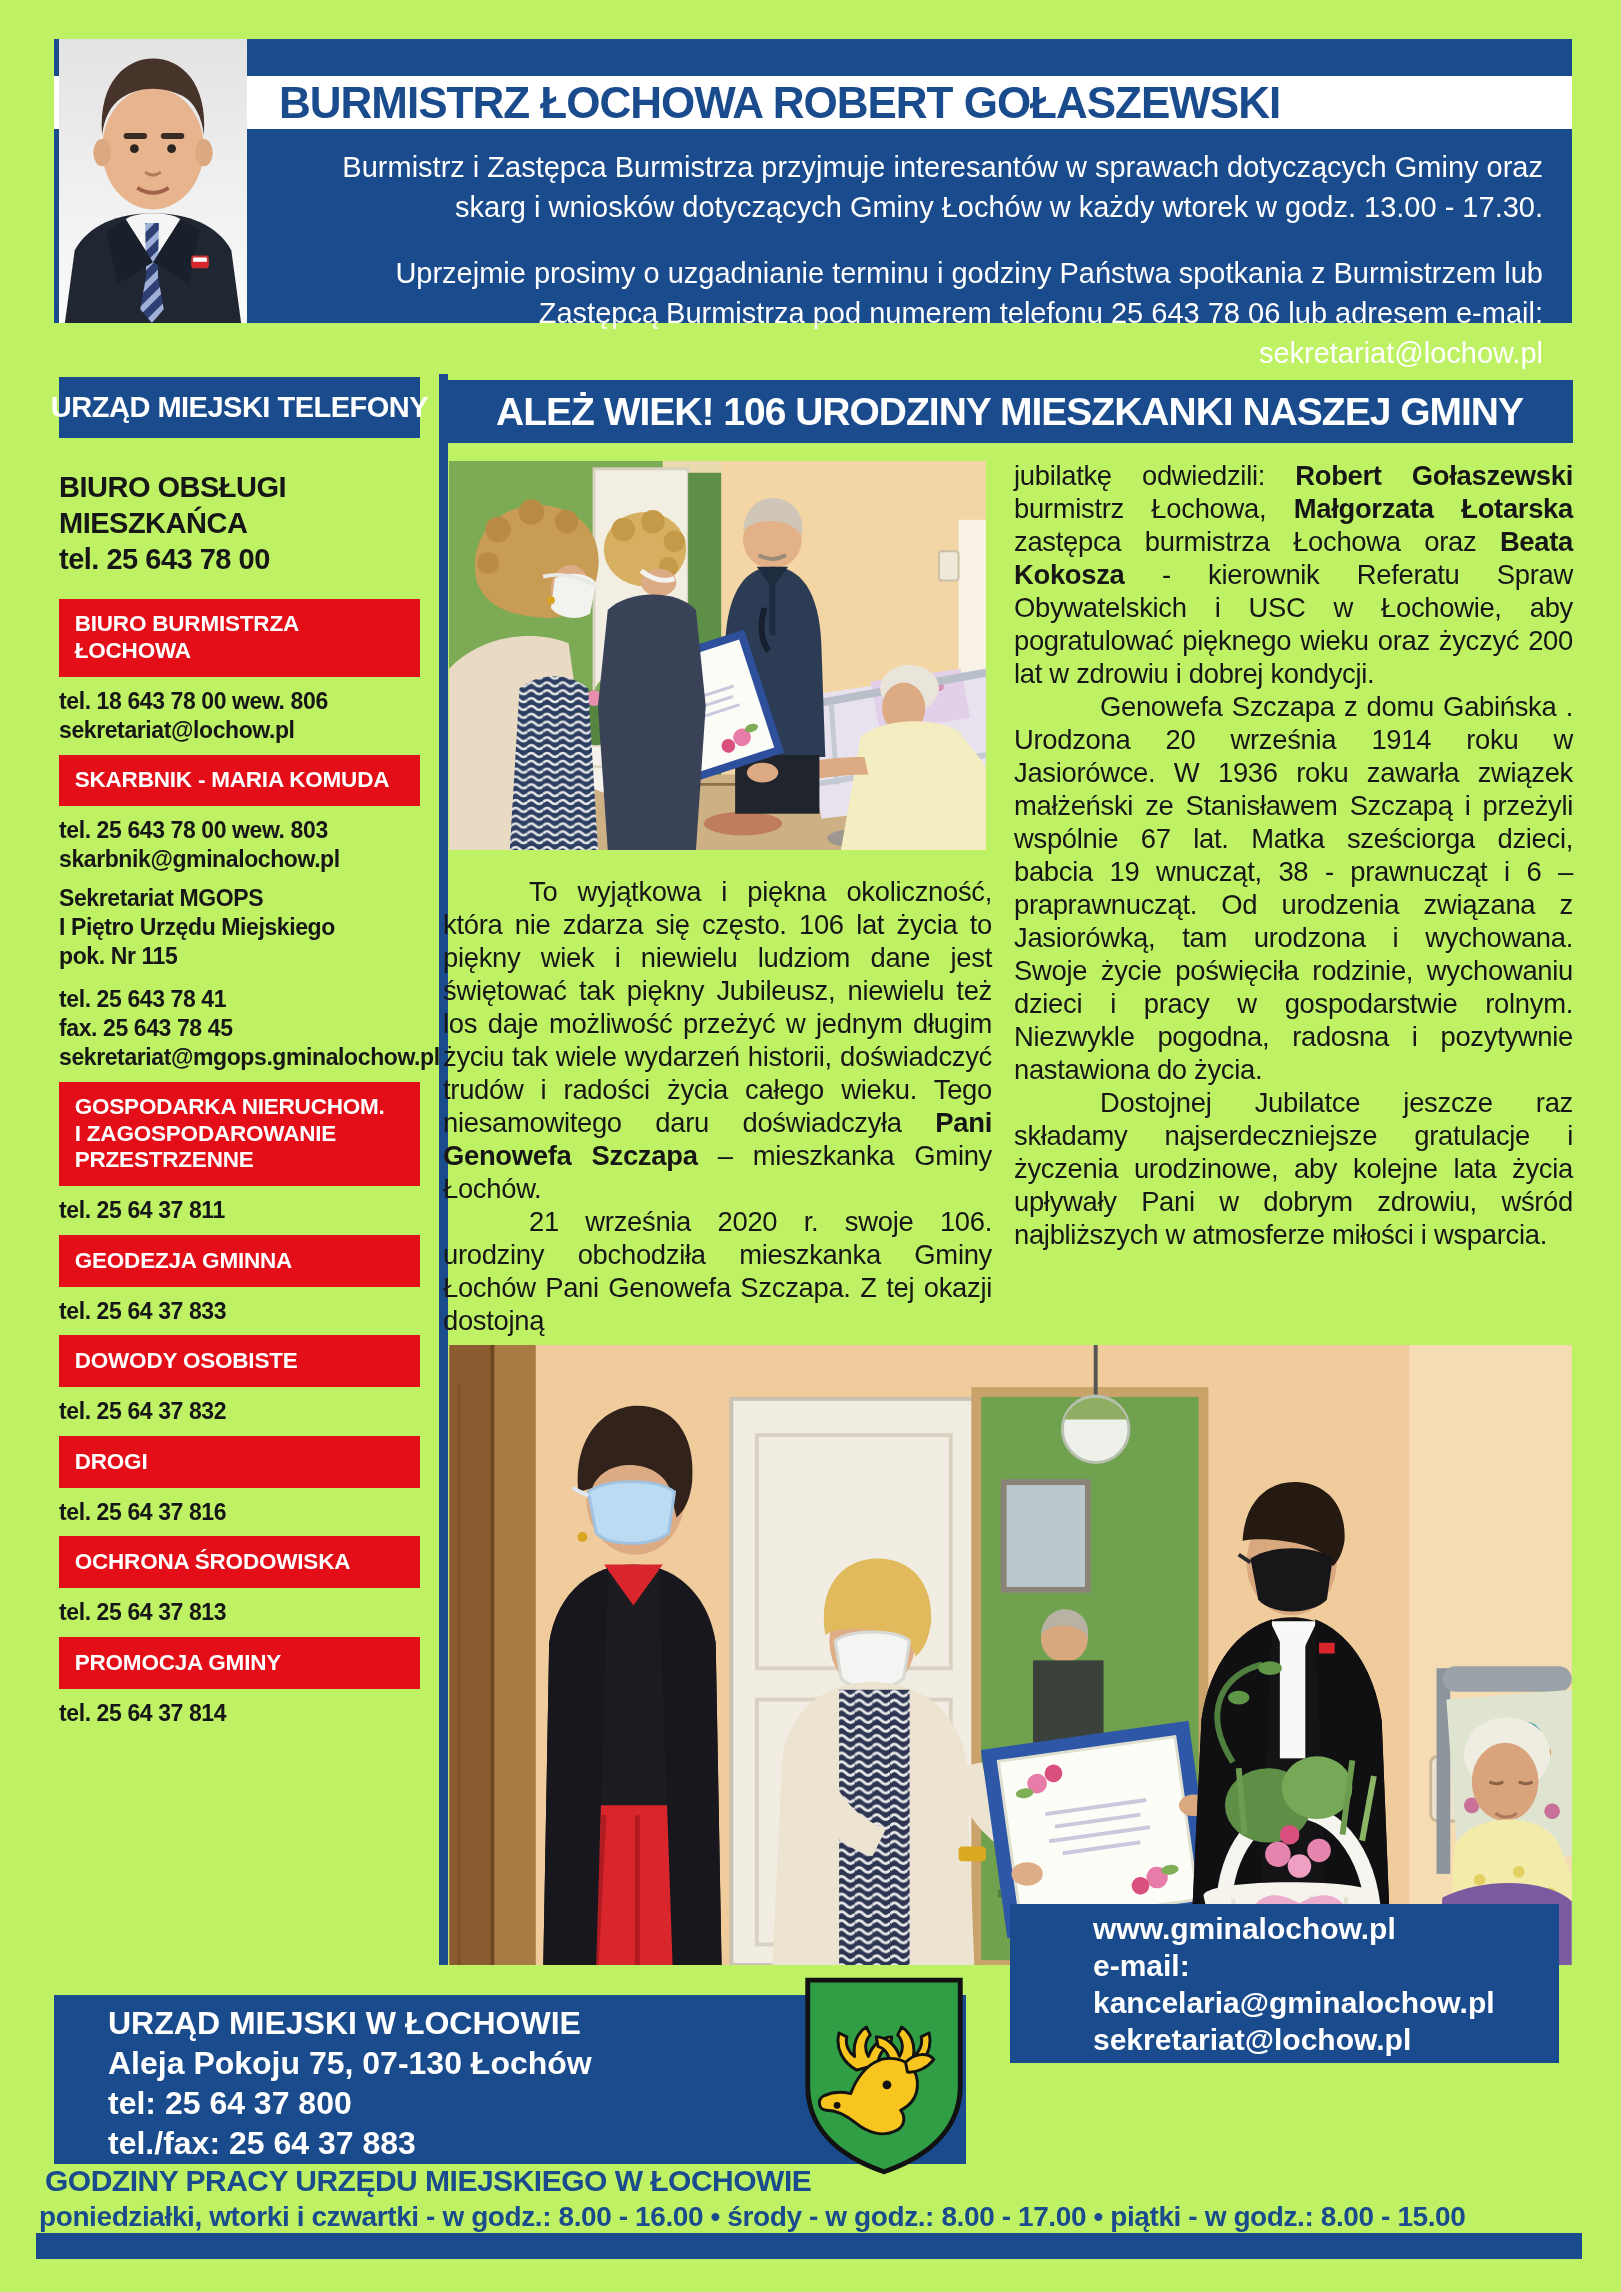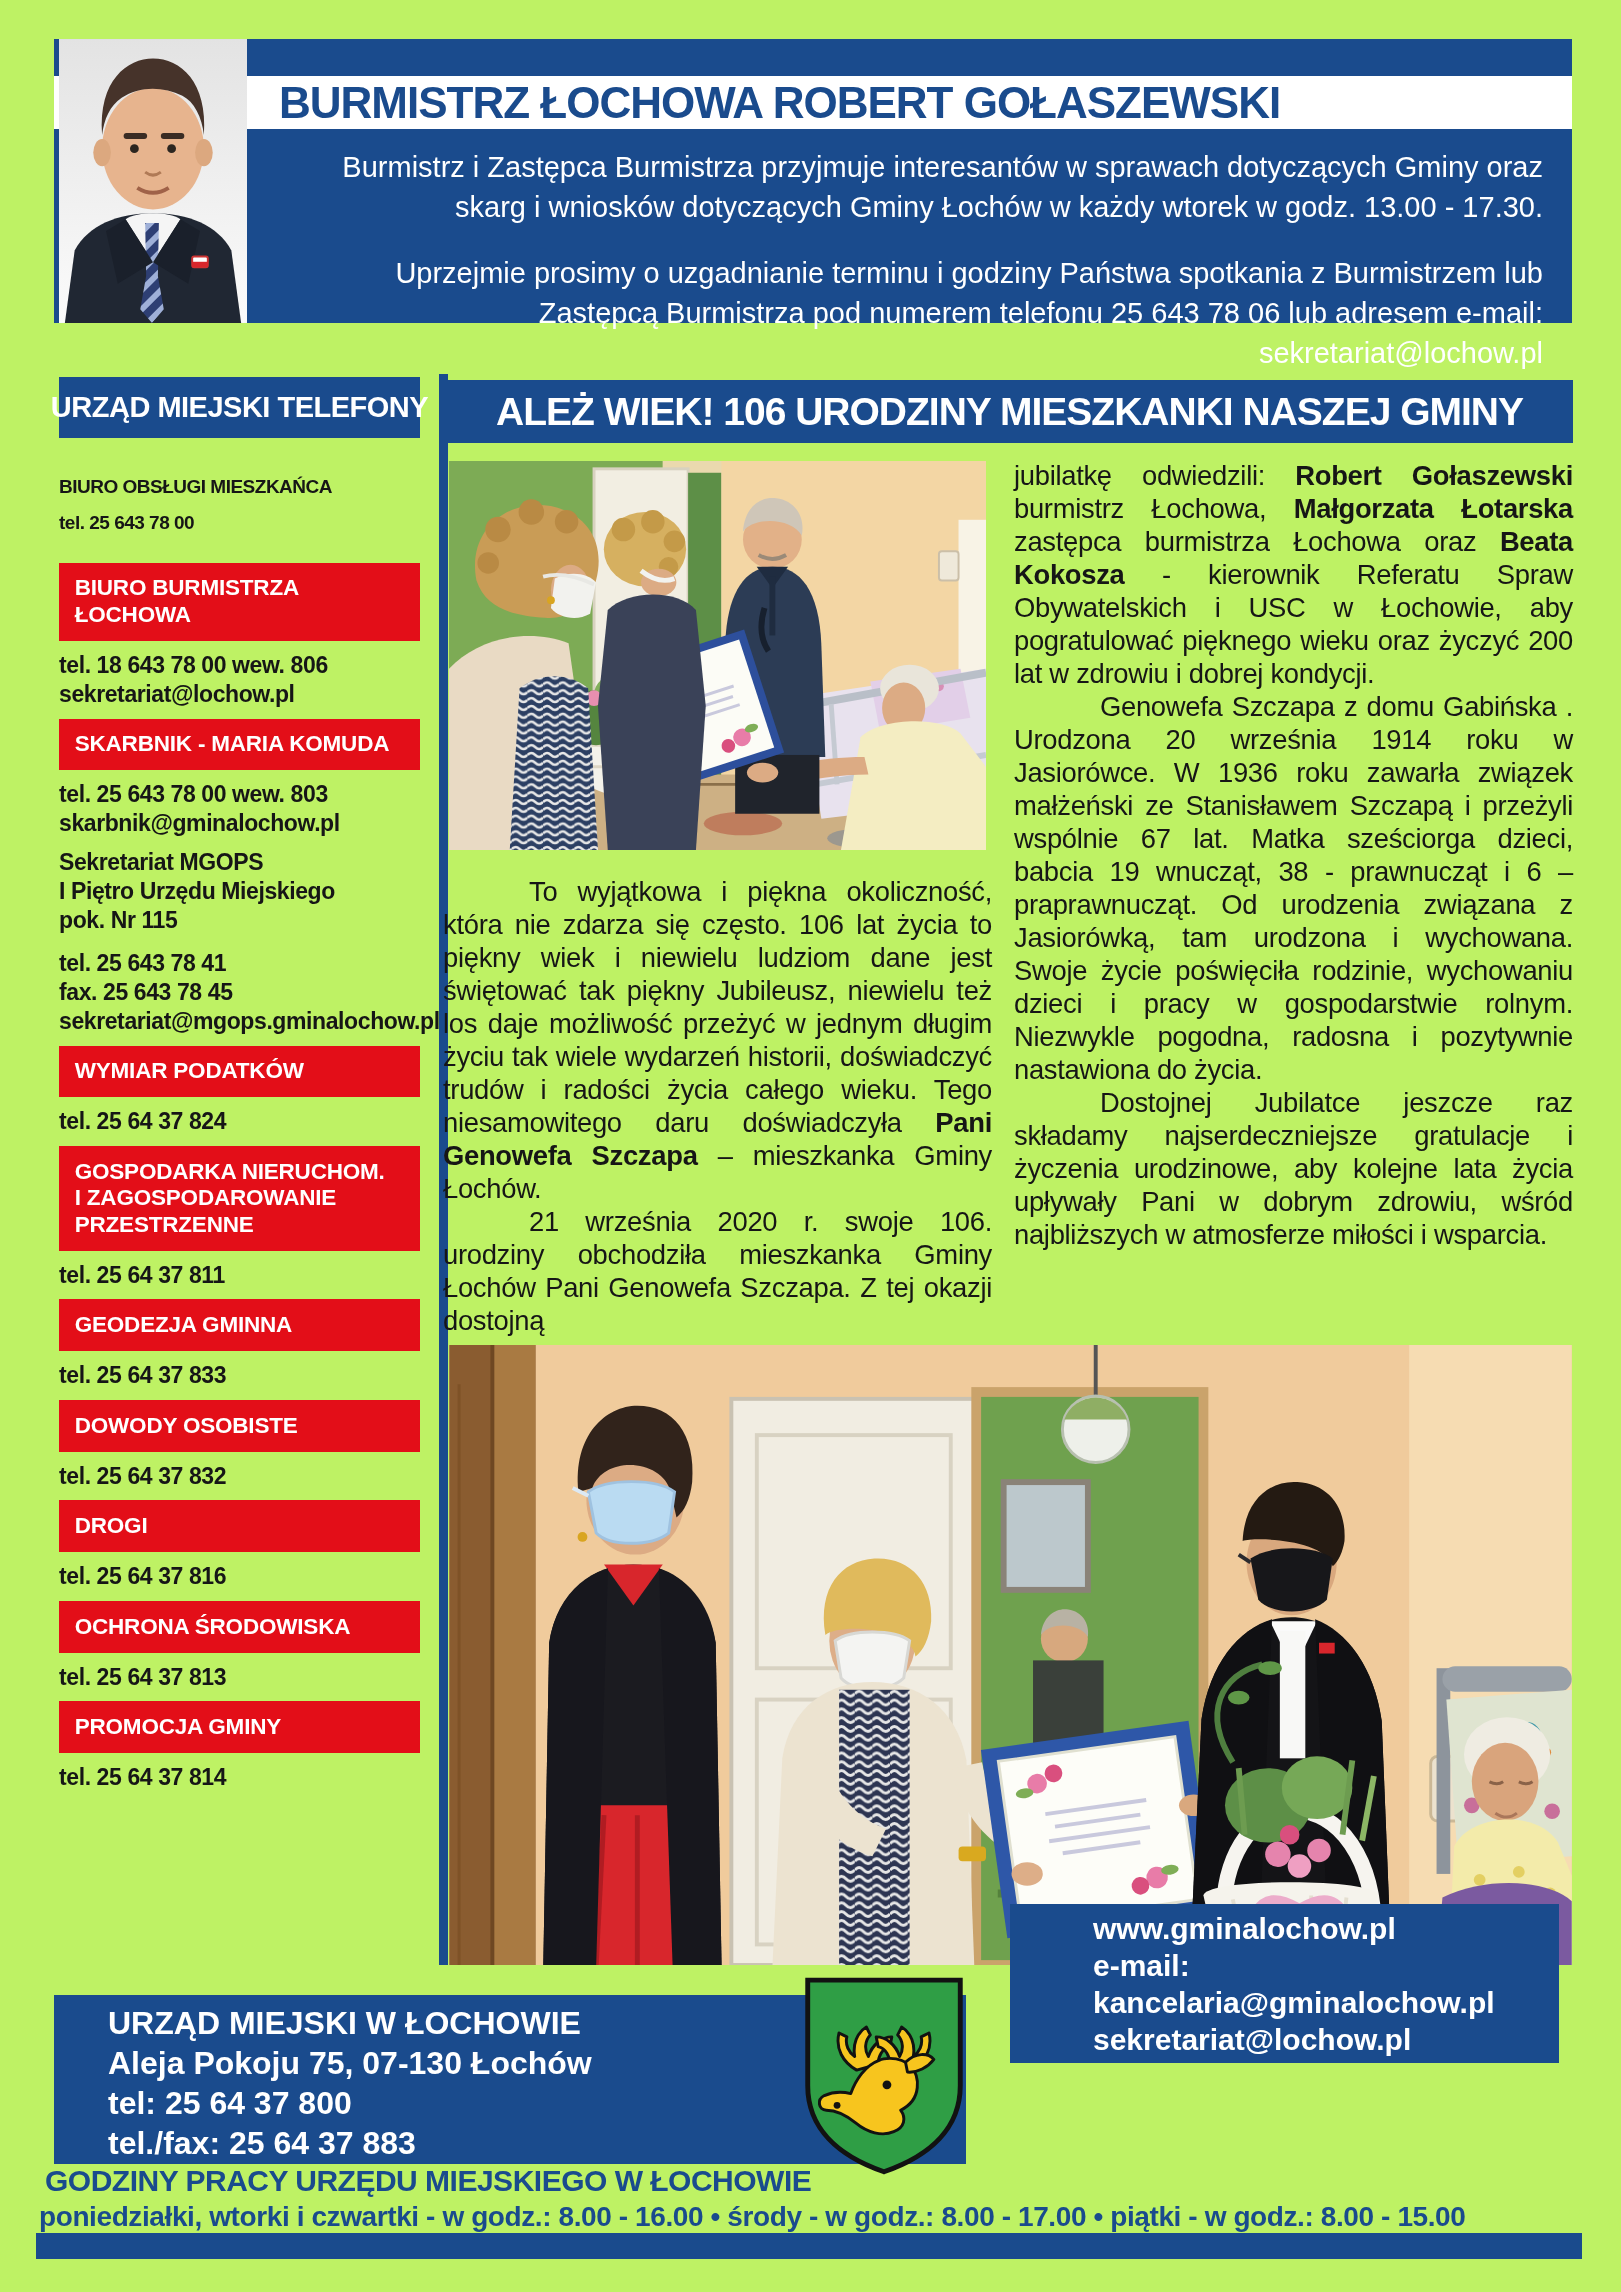--- a/index.html
+++ b/index.html
@@ -14,21 +14,21 @@
              font-size:44px;font-weight:bold;color:#1a4b8d;letter-spacing:-1px;white-space:nowrap;}
   .hdr-text{position:absolute;left:225px;right:29px;top:108px;color:#ffffff;
             font-size:29px;line-height:40px;}
   .hdr-text .para{margin:0 0 25.5px 0;text-align:right;}
   .mayor{left:59px;top:39px;width:188px;height:284px;z-index:3;}
 
   
   .sidebar{left:59px;top:377px;width:361px;}
   .side-title{height:61px;background:#1a4b8d;color:#fff;display:flex;align-items:center;
               justify-content:center;font-size:29px;font-weight:bold;letter-spacing:-0.5px;white-space:nowrap;}
-  .side-intro{margin-top:31px;font-size:19px;font-weight:bold;line-height:36px;letter-spacing:-0.5px;}
+  .side-intro{margin-top:31px;font-size:29px;font-weight:bold;line-height:36px;letter-spacing:-0.5px;}
   .sections{margin-top:21.6px;}
   .red-band{background:#e30e18;color:#ffffff;font-size:22.5px;font-weight:bold;line-height:26.5px;
             padding:12.7px 15.7px;margin-bottom:9.8px;letter-spacing:-0.2px;}
   .s-lines{font-size:23px;font-weight:bold;line-height:29px;margin-bottom:9.8px;letter-spacing:-0.4px;}
   .s-lines .blank{height:13.7px;}
 
   .divider{left:439px;top:374px;width:8.8px;height:1591px;background:#1a4b8d;}
 
   
   .art-banner{left:446px;top:380px;width:1127px;height:63px;background:#1a4b8d;color:#fff;
@@ -130,26 +130,20 @@
             <div>Sekretariat MGOPS</div>
             <div>I Piętro Urzędu Miejskiego</div>
             <div>pok. Nr 115</div>
             <div class="blank"></div>
             <div>tel. 25 643 78 41</div>
             <div>fax. 25 643 78 45</div>
             <div>sekretariat@mgops.gminalochow.pl</div>
           </div>
         </div>
         <div>
-          <div class="red-band">WYMIAR PODATKÓW</div>
-          <div class="s-lines">
-            <div>tel. 25 64 37 824</div>
-          </div>
-        </div>
-        <div>
           <div class="red-band">GOSPODARKA NIERUCHOM.<br>I ZAGOSPODAROWANIE<br>PRZESTRZENNE</div>
           <div class="s-lines">
             <div>tel. 25 64 37 811</div>
           </div>
         </div>
         <div>
           <div class="red-band">GEODEZJA GMINNA</div>
           <div class="s-lines">
             <div>tel. 25 64 37 833</div>
           </div>

